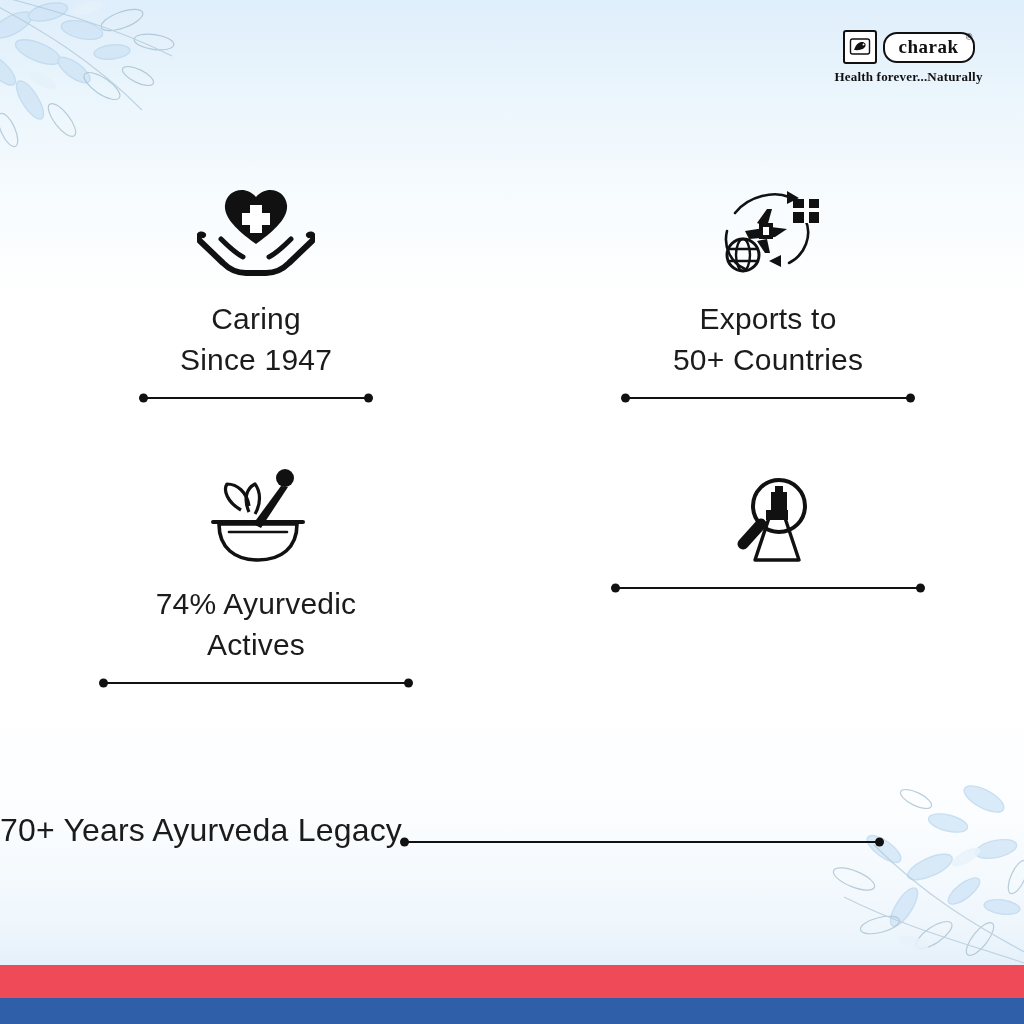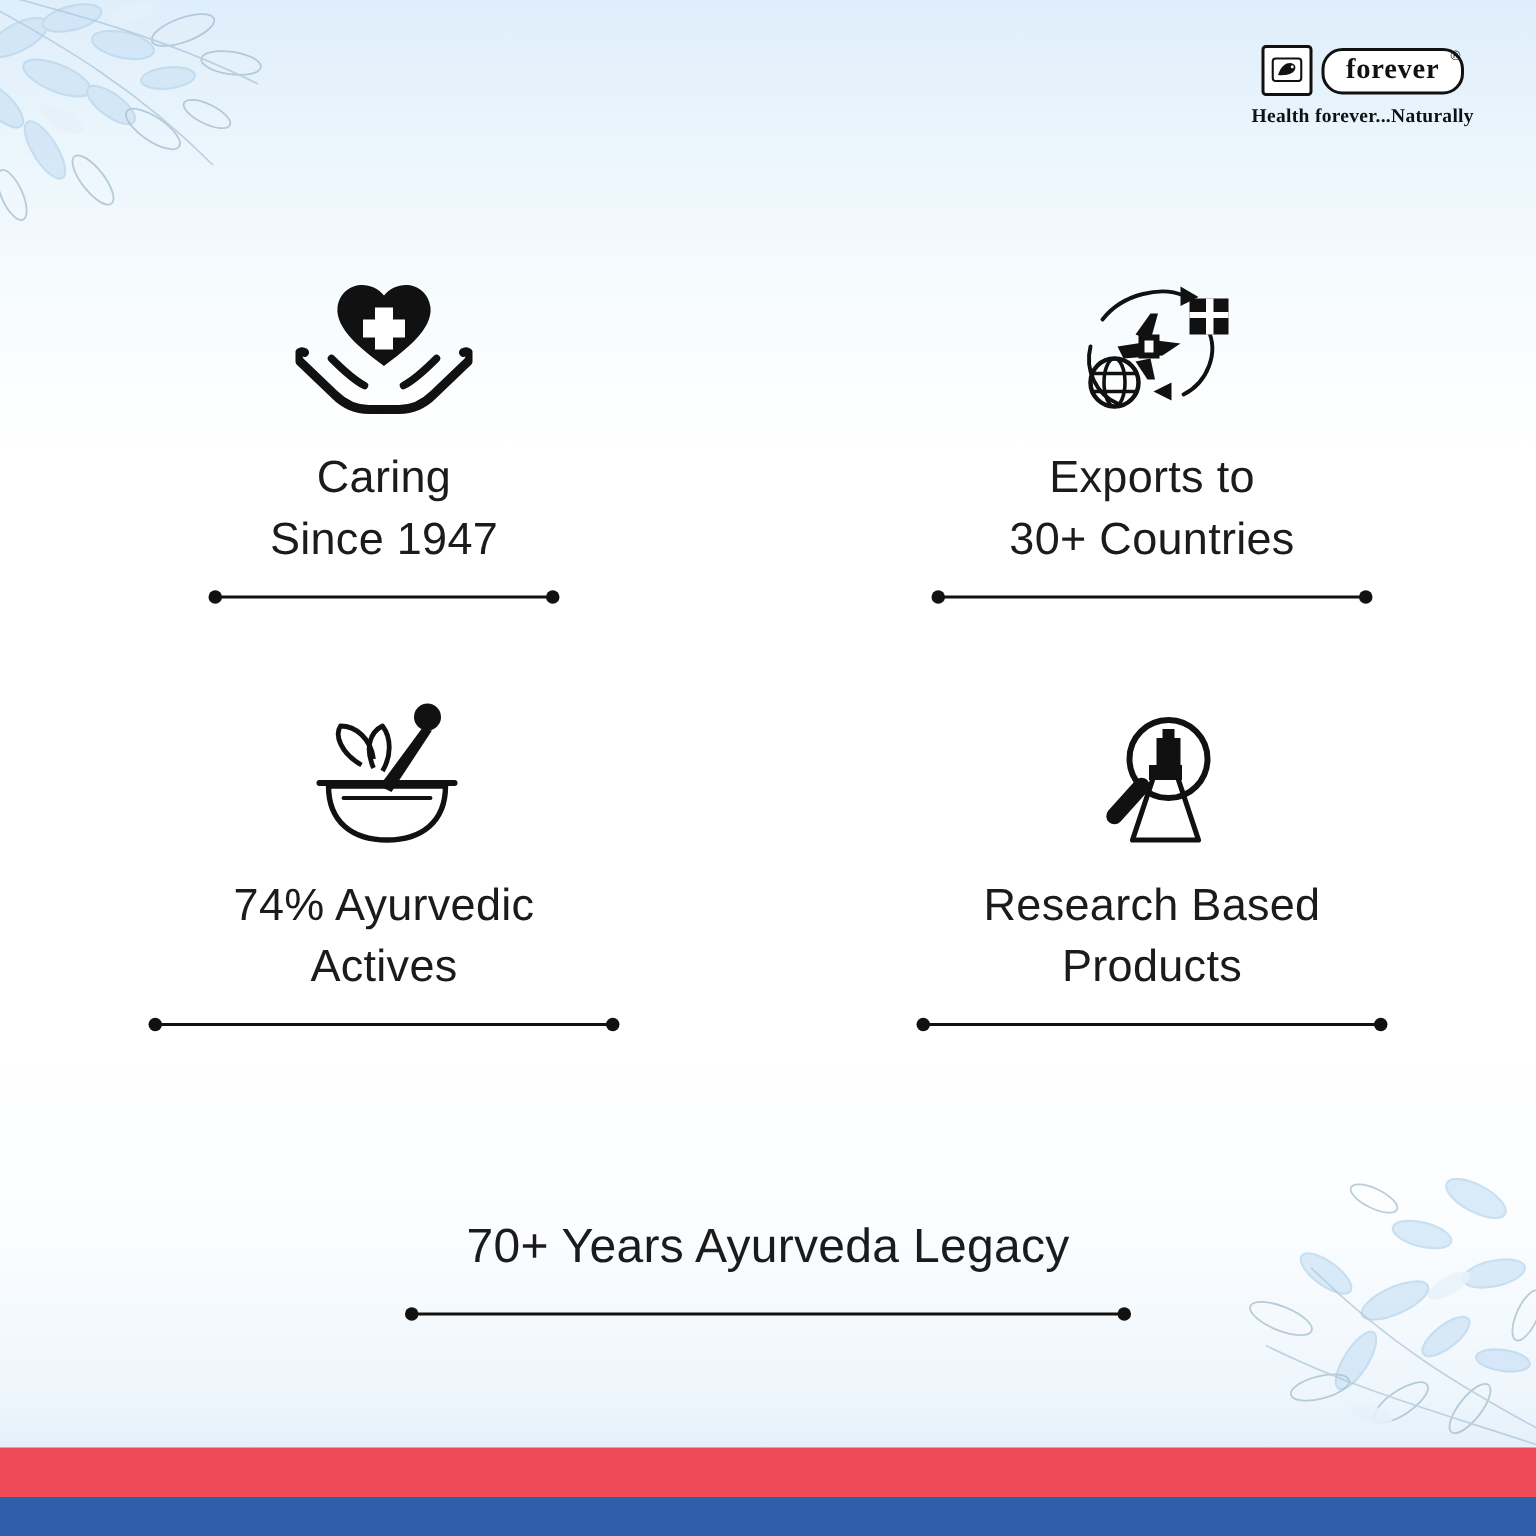--- a/index.html
+++ b/index.html
@@ -148,21 +148,21 @@
   .w310 { width: 310px; }
   .w480 { width: 480px; }
 
   
   .legacy {
     position: absolute;
     left: 0;
     top: 812px;
     width: 1024px;
     display: flex;
-    flex-direction: column;
+    flex-direction: row;
     align-items: center;
   }
   .legacy-text {
     font-size: 32px;
     color: #1b1b1b;
     letter-spacing: .2px;
   }
 
   
   .footer {
@@ -240,21 +240,21 @@
   <div class="logo">
     <div class="logo-badge">
       <div class="logo-mark">
         <svg width="24" height="24" viewBox="0 0 24 24">
           <rect x="2.5" y="4" width="19" height="15" rx="2" fill="none" stroke="#111" stroke-width="1.4"></rect>
           <path d="M6 15 C 8 9, 11 7, 14 7 C 17 7, 18.5 9.5, 17 12 C 15.5 14.5, 11 15.5, 6 15 Z" fill="#111"></path>
           <circle cx="15.5" cy="9.5" r="1" fill="#fff"></circle>
         </svg>
       </div>
       <div style="position:relative;">
-        <div class="logo-word">forever</div>
+        <div class="logo-word">charak</div>
         <span class="logo-reg">®</span>
       </div>
     </div>
     <div class="logo-tag">Health forever...Naturally</div>
   </div>
 
   <div class="grid">
 
     <div class="feature">
       <div class="feature-icon">
@@ -300,21 +300,21 @@
             <rect x="54" y="44" width="6" height="8" fill="#fff"></rect>
           </g>
           <g>
             <circle cx="34" cy="72" r="16" fill="none" stroke="#111" stroke-width="3"></circle>
             <ellipse cx="34" cy="72" rx="7" ry="16" fill="none" stroke="#111" stroke-width="2.4"></ellipse>
             <path d="M19 66 H 49 M19 78 H 49" stroke="#111" stroke-width="2.4"></path>
           </g>
         </svg>
       </div>
       <div class="feature-label">Exports to
-30+ Countries</div>
+50+ Countries</div>
       <div class="rule w290">
         <span class="dot left"></span>
         <span class="line"></span>
         <span class="dot right"></span>
       </div>
     </div>
 
     <div class="feature">
       <div class="feature-icon">
         <svg width="118" height="104" viewBox="0 0 118 104">
@@ -342,22 +342,20 @@
       <div class="feature-icon">
         <svg width="118" height="104" viewBox="0 0 118 104">
           <path d="M46 94 L 60 52 H 76 L 90 94 Z" fill="none" stroke="#111" stroke-width="3.4" stroke-linejoin="round"></path>
           <path d="M57 44 H 79 V 54 H 57 Z" fill="#111"></path>
           <circle cx="70" cy="40" r="26" fill="none" stroke="#111" stroke-width="4"></circle>
           <path d="M52 58 L 34 78" stroke="#111" stroke-width="11" stroke-linecap="round"></path>
           <rect x="62" y="26" width="16" height="22" fill="#111"></rect>
           <rect x="66" y="20" width="8" height="8" fill="#111"></rect>
         </svg>
       </div>
-      <div class="feature-label">Research Based
-Products</div>
       <div class="rule w310">
         <span class="dot left"></span>
         <span class="line"></span>
         <span class="dot right"></span>
       </div>
     </div>
   </div>
 
   <div class="legacy">
     <div class="legacy-text">70+ Years Ayurveda Legacy</div>

